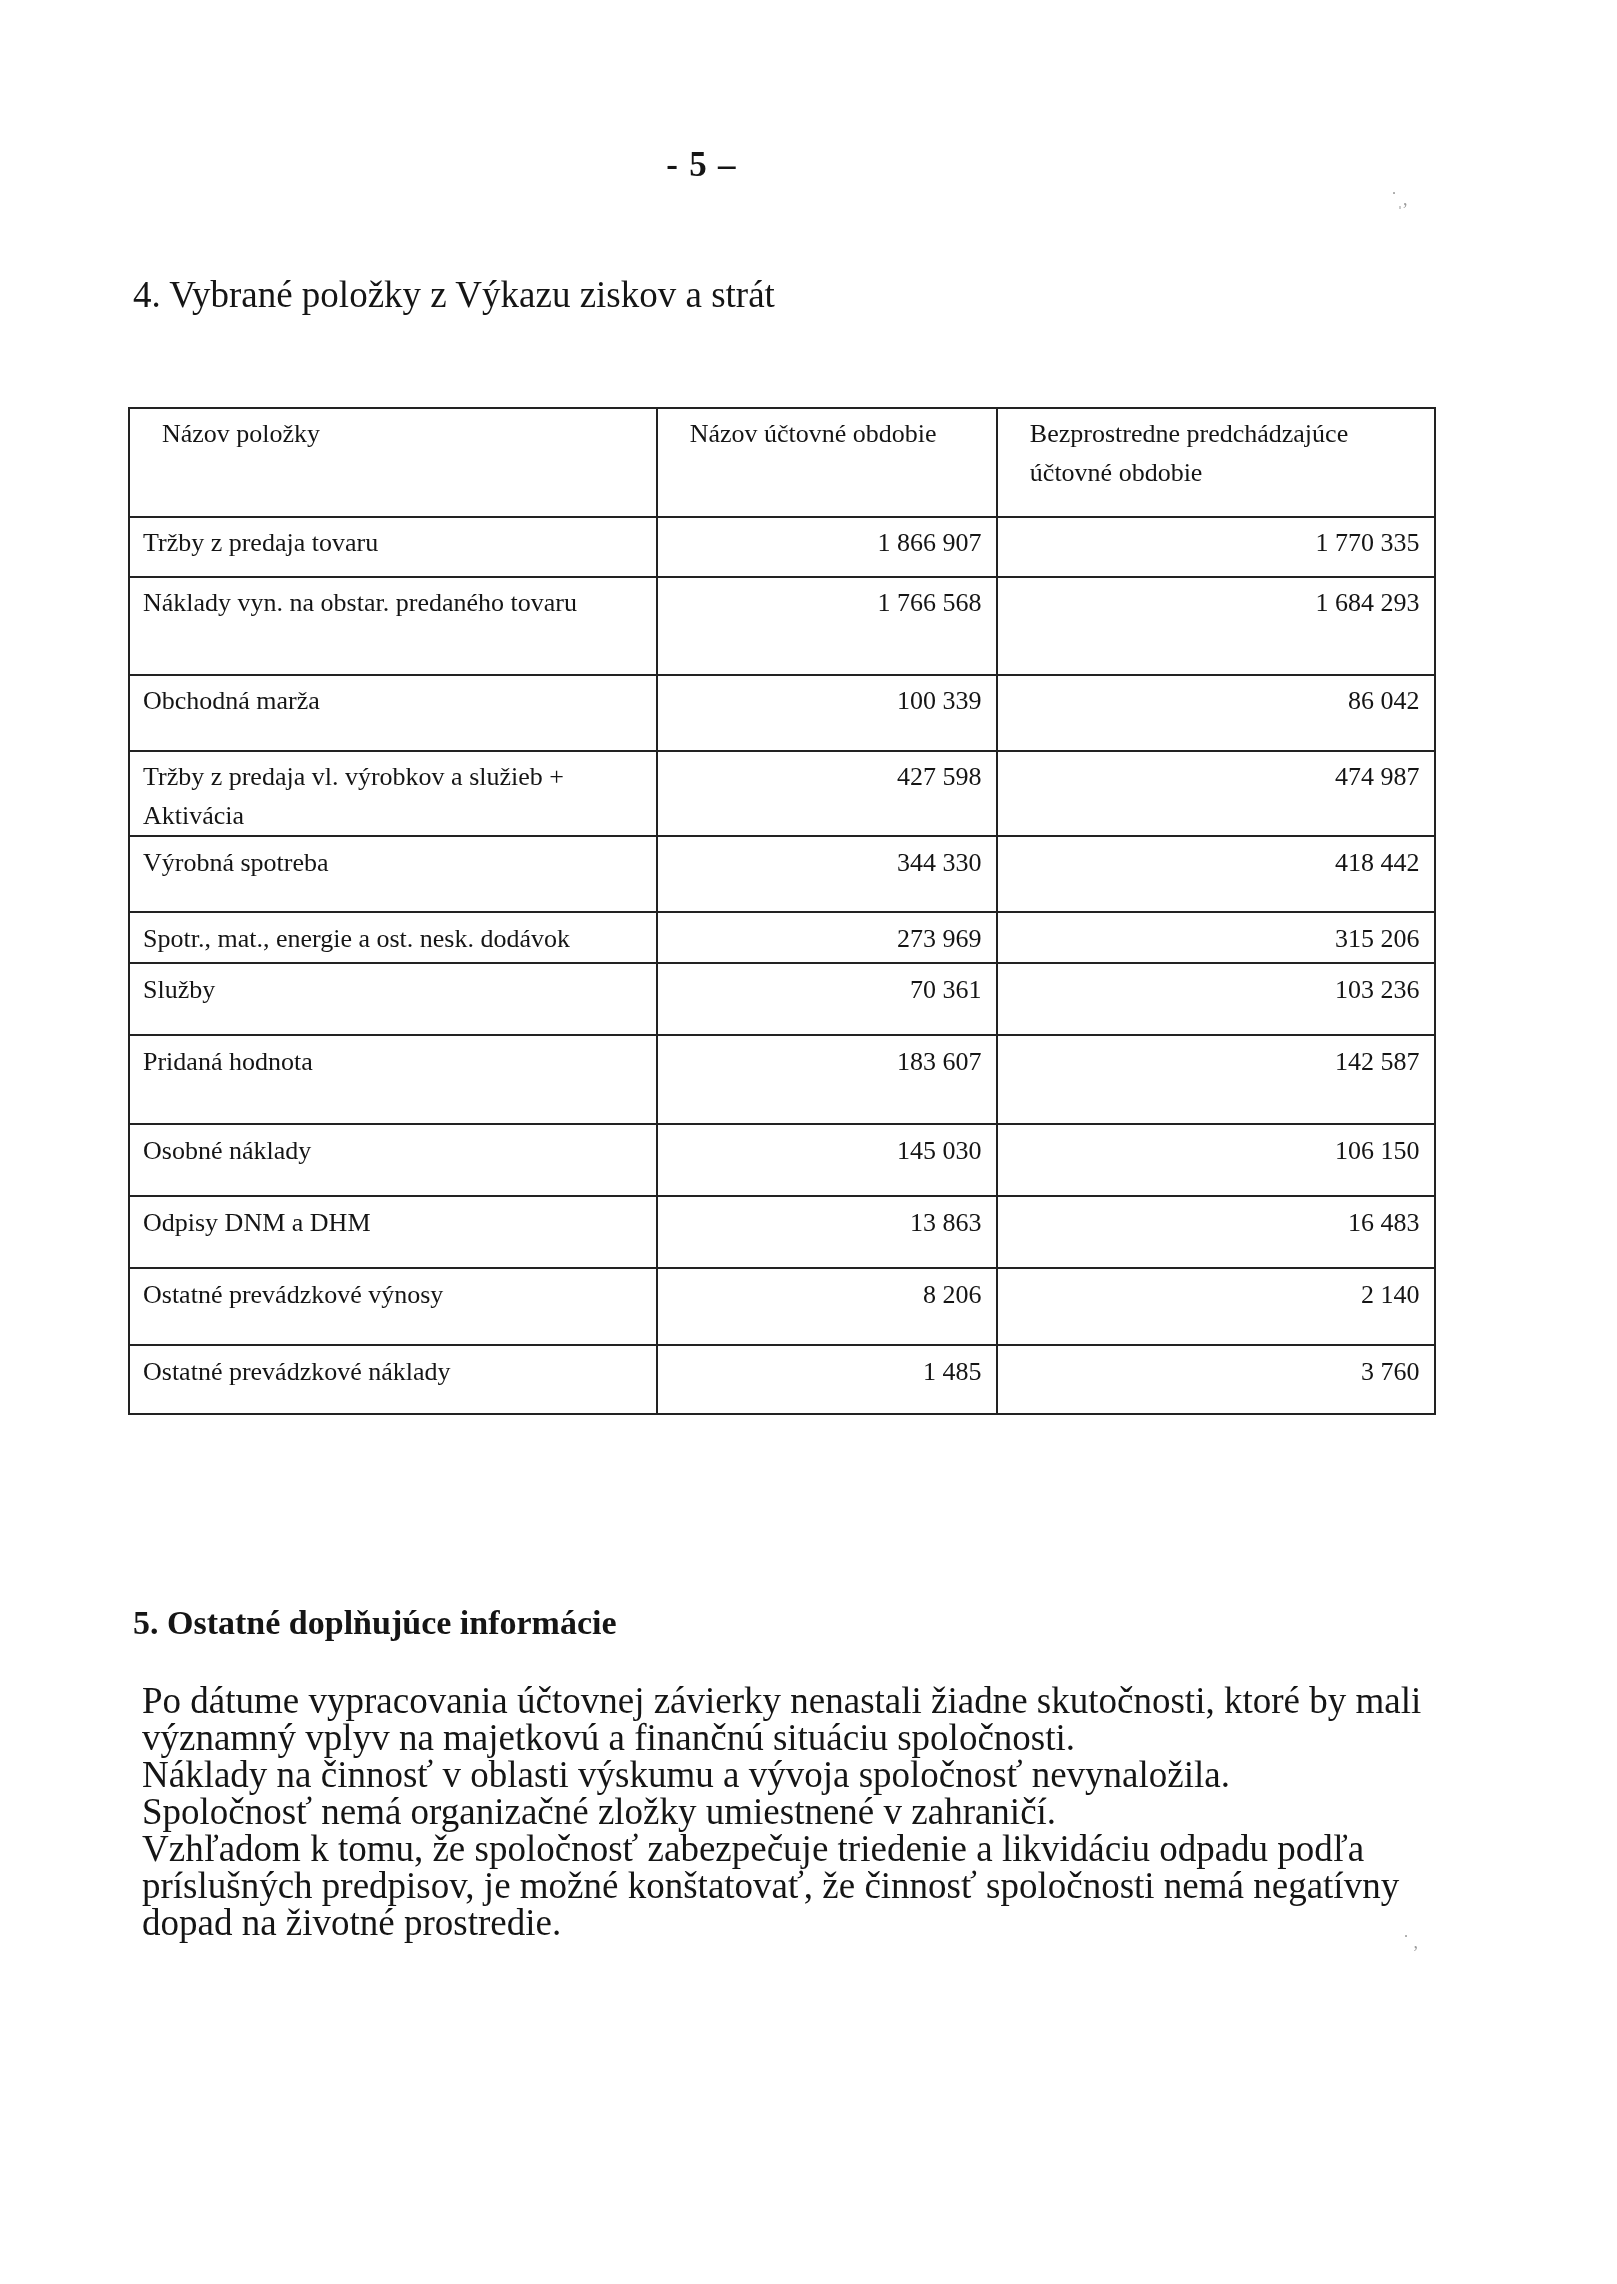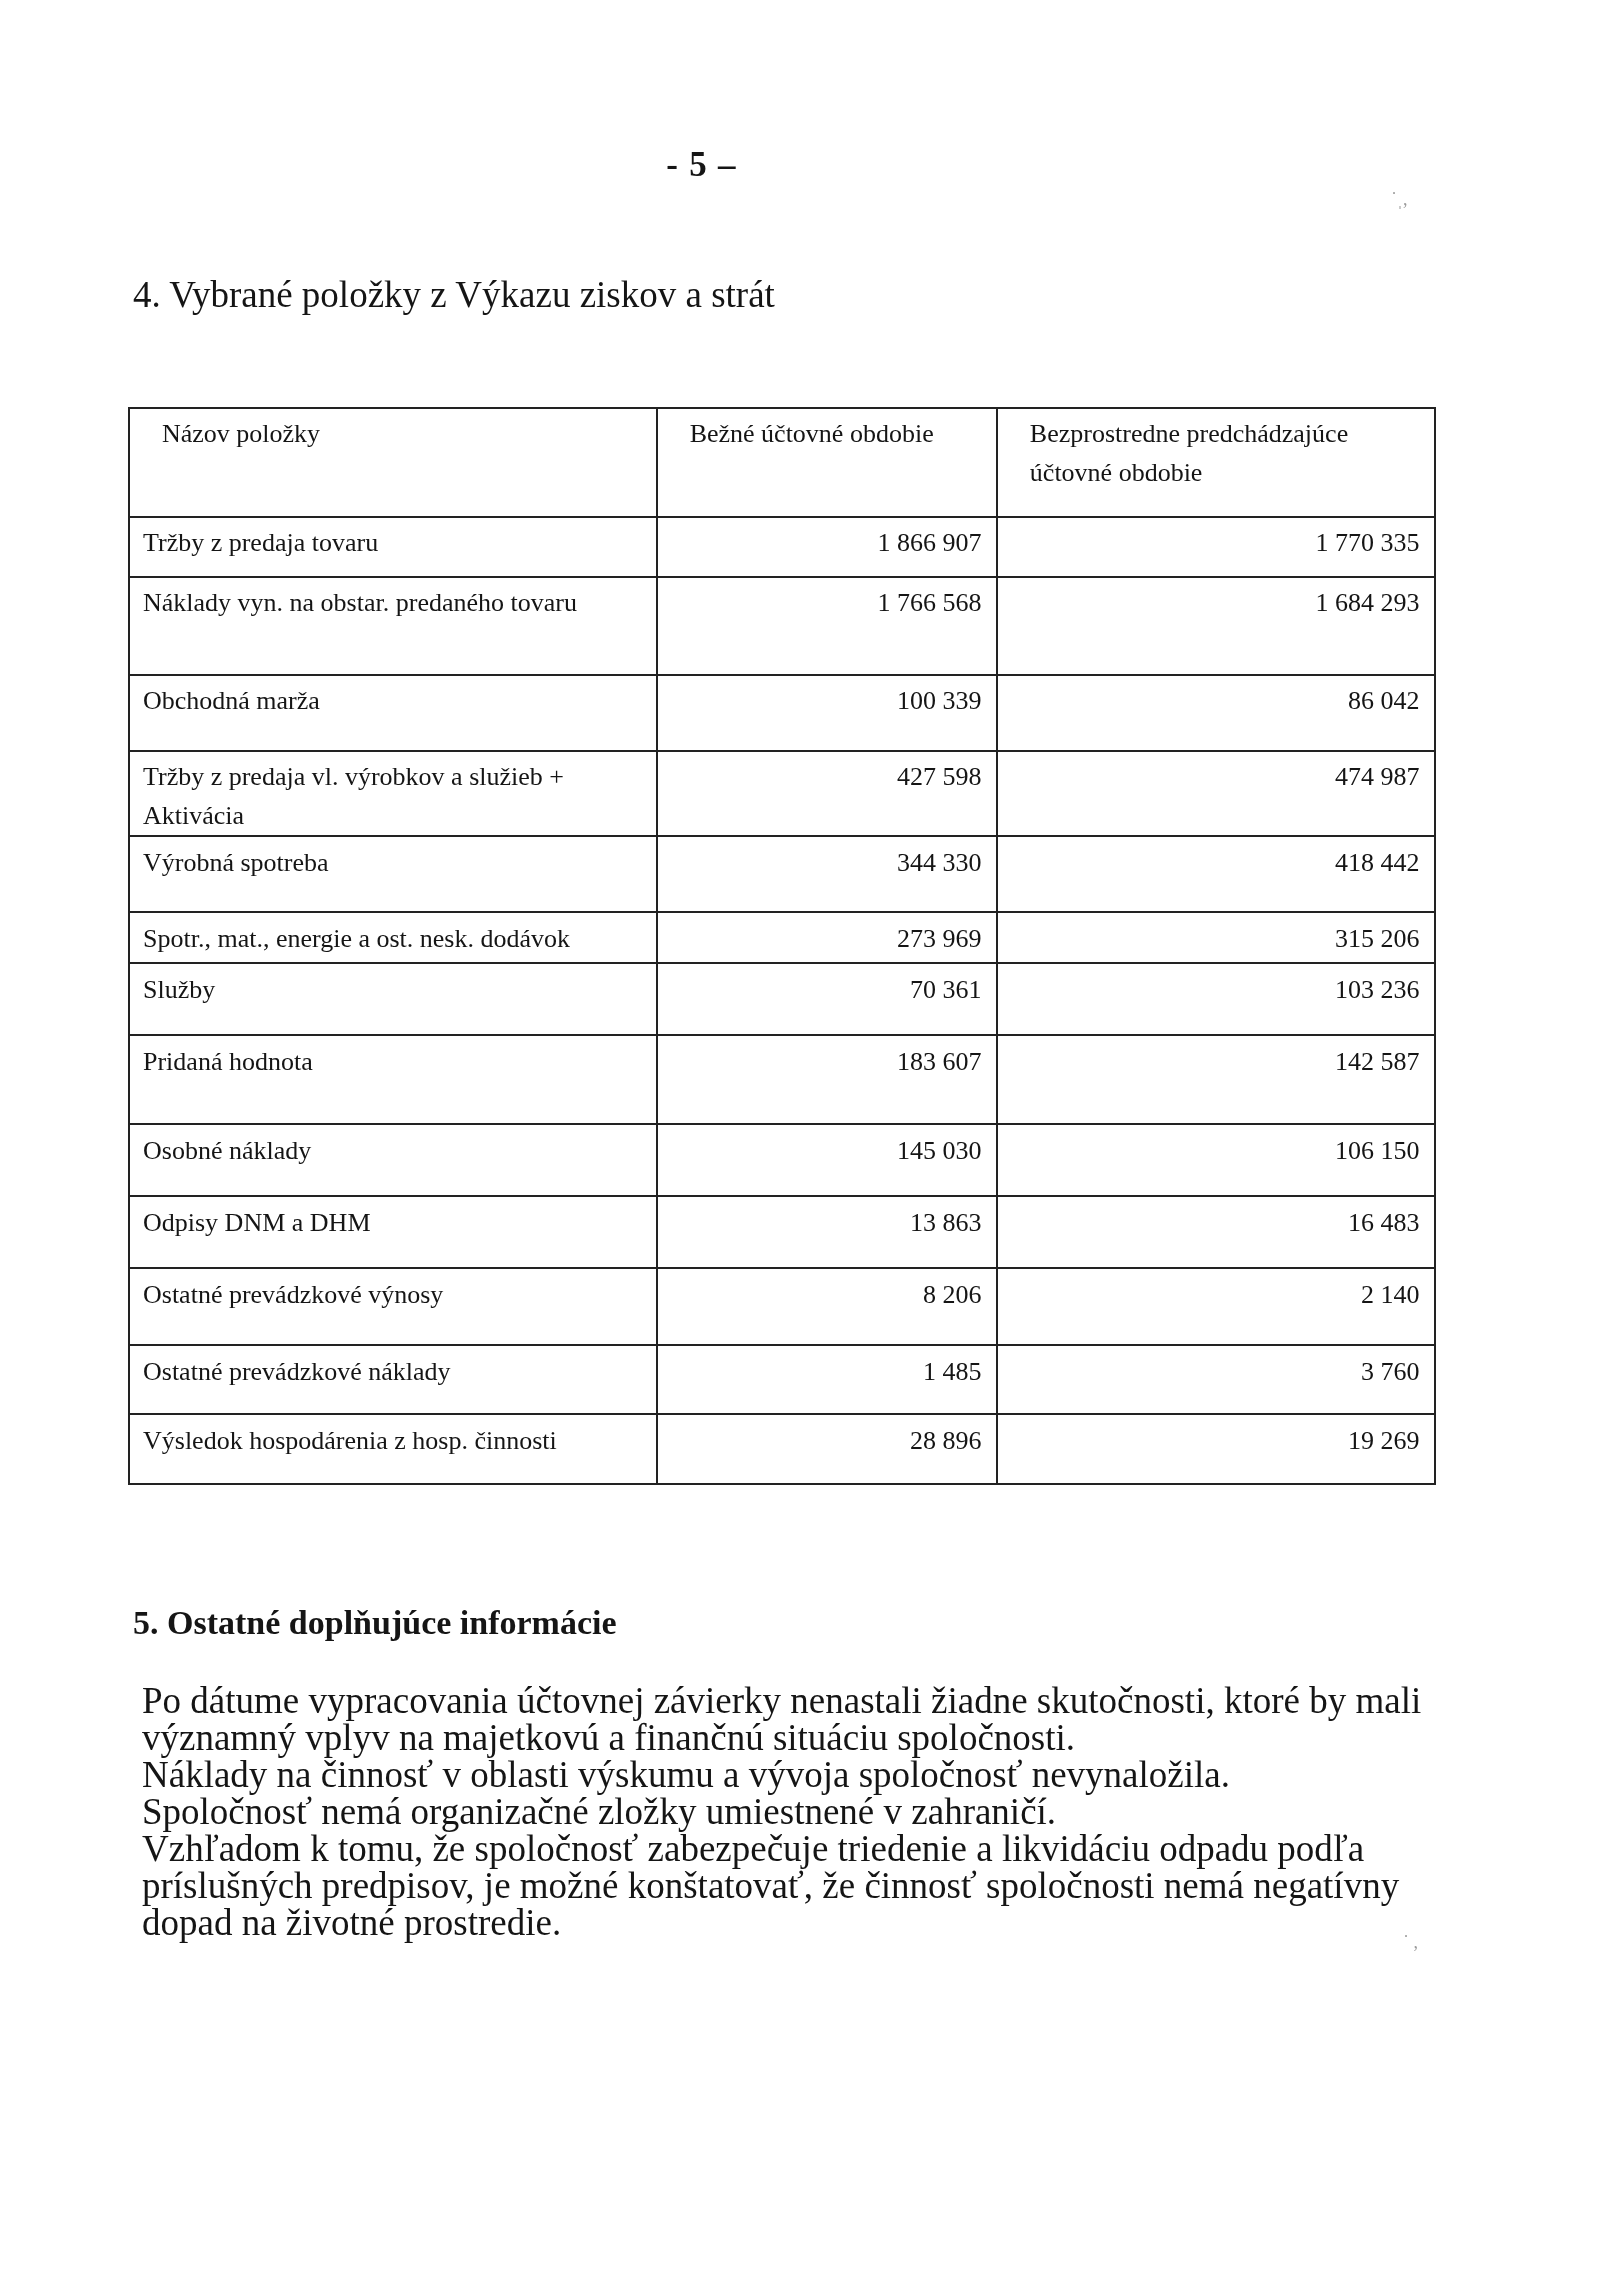--- a/index.html
+++ b/index.html
@@ -29,21 +29,21 @@
 
 <table class="pl">
   <colgroup>
       <col class="c1">
       <col class="c2">
       <col class="c3">
     </colgroup>
   <thead>
     <tr>
       <th>Názov položky</th>
-      <th>Bežné účtovné obdobie</th>
+      <th>Názov účtovné obdobie</th>
       <th>Bezprostredne predchádzajúce účtovné obdobie</th>
     </tr>
   </thead>
   <tbody id="pl-body">
       <tr style="height: 60px;">
         <td>Tržby z predaja tovaru</td>
         <td class="num">1 866 907</td>
         <td class="num">1 770 335</td>
       </tr>
       <tr style="height: 98px;">
@@ -94,25 +94,20 @@
       <tr style="height: 77px;">
         <td>Ostatné prevádzkové výnosy</td>
         <td class="num">8 206</td>
         <td class="num">2 140</td>
       </tr>
       <tr style="height: 69px;">
         <td>Ostatné prevádzkové náklady</td>
         <td class="num">1 485</td>
         <td class="num">3 760</td>
       </tr>
-      <tr style="height: 70px;">
-        <td>Výsledok hospodárenia z hosp. činnosti</td>
-        <td class="num">28 896</td>
-        <td class="num">19 269</td>
-      </tr>
     </tbody>
 </table>
 
 <h2 class="h5">5. Ostatné doplňujúce informácie</h2>
 
 <div class="body-text">
   <p>Po dátume vypracovania účtovnej závierky nenastali žiadne skutočnosti, ktoré by mali významný vplyv na majetkovú a finančnú situáciu spoločnosti.</p>
   <p>Náklady na činnosť v oblasti výskumu a vývoja spoločnosť nevynaložila.</p>
   <p>Spoločnosť nemá organizačné zložky umiestnené v zahraničí.</p>
   <p>Vzhľadom k tomu, že spoločnosť zabezpečuje triedenie a likvidáciu odpadu podľa príslušných predpisov, je možné konštatovať, že činnosť spoločnosti nemá negatívny dopad na životné prostredie.</p>

